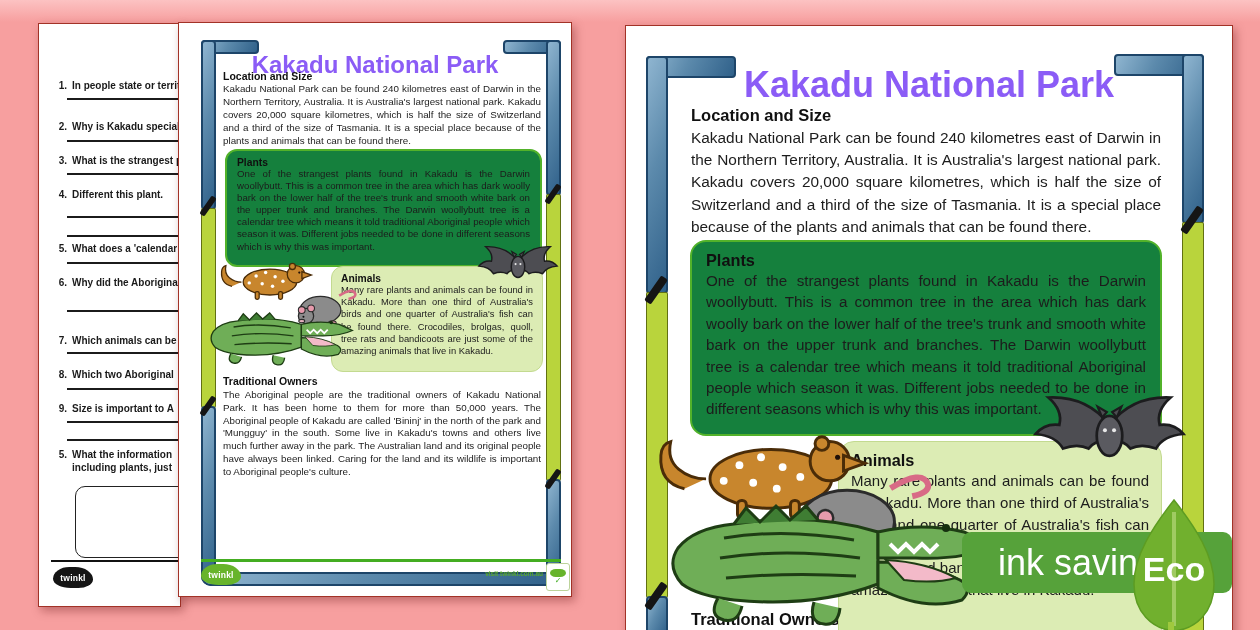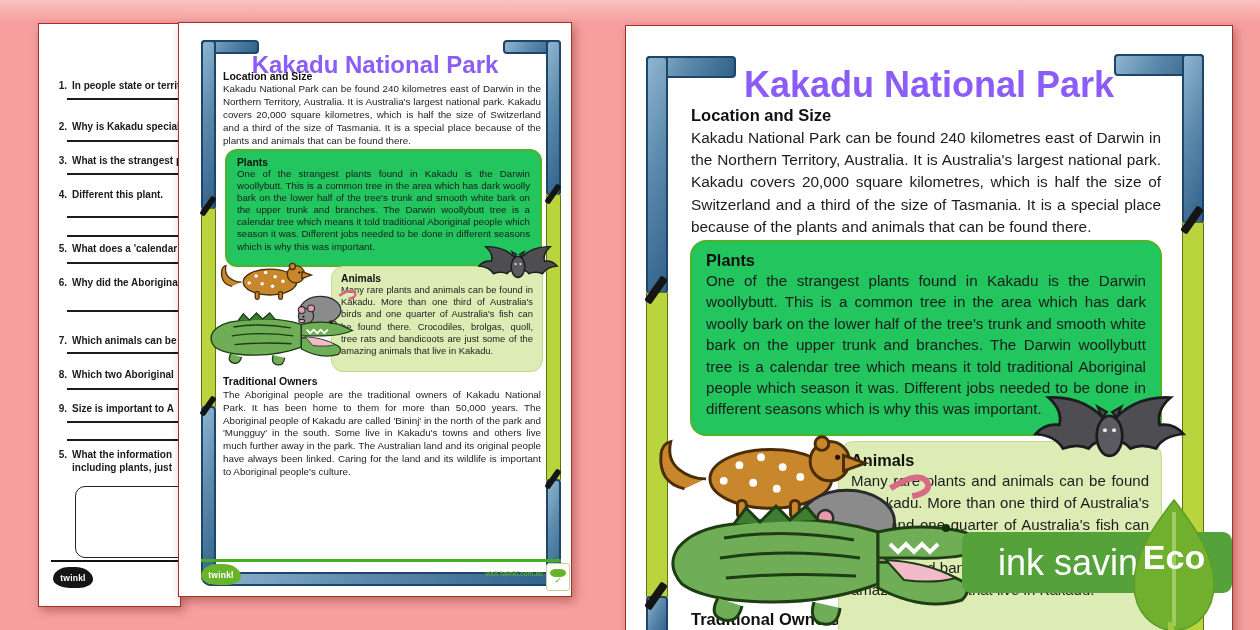--- a/index.html
+++ b/index.html
@@ -30,42 +30,42 @@
   #p2{left:178px;top:22px;width:392px;height:573px;z-index:2;}
   #p3{left:625px;top:25px;width:606px;height:610px;z-index:2;}
   .seg{position:absolute;}
   .blue{background:linear-gradient(115deg,#8fb5d0 0%,#5c8aac 45%,#30618a 100%);
         border:2px solid #1d4569;border-radius:4px;box-sizing:border-box;}
   .lime{background:#b9d43c;border:1px solid rgba(60,70,0,.7);border-radius:2px;box-sizing:border-box;}
   .tick{position:absolute;background:#151515;border-radius:2px;transform:rotate(-55deg);}
   .fs-title{position:absolute;width:100%;text-align:center;color:#8b5cf6;font-weight:bold;}
   .fs-h{position:absolute;font-weight:bold;color:#101010;}
   .fs-b{position:absolute;text-align:justify;color:#1c1c1c;}
-  .whitebox{position:absolute;background:#22c55e;border:2px solid #52b22a;border-radius:12px;
+  .whitebox{position:absolute;background:#15803d;border:2px solid #52b22a;border-radius:12px;
             box-sizing:border-box;}
   .greenbox{position:absolute;background:#dcecb4;border:1px solid #c3da90;border-radius:12px;
             box-sizing:border-box;}
   .inner-h{font-weight:bold;color:#101010;}
   .inner-b{text-align:justify;color:#1c1c1c;}
   .foot-rule-green{position:absolute;left:22px;top:536px;width:360px;height:2.5px;background:#44ad21;}
   .visit{position:absolute;left:290px;top:547px;width:74px;text-align:right;
          font-size:6.5px;color:#58a82a;font-weight:bold;}
   .mini-badge{position:absolute;left:367px;top:540px;width:22px;height:26px;background:#fff;
          border:1px solid #bcd39a;border-radius:3px;display:flex;flex-direction:column;
          align-items:center;justify-content:center;}
   .mini-badge .mb-cloud{width:16px;height:8px;border-radius:50%/70%;background:#67b42b;}
   .mini-badge .mb-check{font-size:8px;color:#3fab1e;line-height:8px;}
   .animal{position:absolute;}
   
   .ribbon{position:absolute;left:962px;top:532px;width:270px;height:61px;background:#56a23a;
           border-radius:9px;z-index:40;color:#fff;font-size:36px;
           display:flex;align-items:center;padding-left:36px;box-sizing:border-box;}
   .leaf-wrap{position:absolute;left:1126px;top:498px;width:96px;height:135px;z-index:41;}
   .leaf-stem{position:absolute;left:1168px;top:622px;width:6px;height:10px;background:#9fc93e;z-index:41;}
-  .eco-label{position:absolute;left:1130px;top:538px;width:88px;text-align:center;z-index:42;
+  .eco-label{position:absolute;left:1130px;top:550px;width:88px;text-align:center;z-index:42;
              color:#fff;font-size:34px;font-weight:bold;}
 </style>
 </head>
 <body>
 
 <svg width="0" height="0" style="position:absolute">
   <defs>
     <symbol id="sym-quoll" viewBox="0 0 220 110">
       <path d="M30,72 Q4,66 6,38 Q7,26 16,24 Q12,42 24,52 Q36,62 52,62" fill="#c8862d" stroke="#4a2c08" stroke-width="3"></path>
       <ellipse cx="118" cy="62" rx="62" ry="30" fill="#c8862d" stroke="#4a2c08" stroke-width="3"></ellipse>

